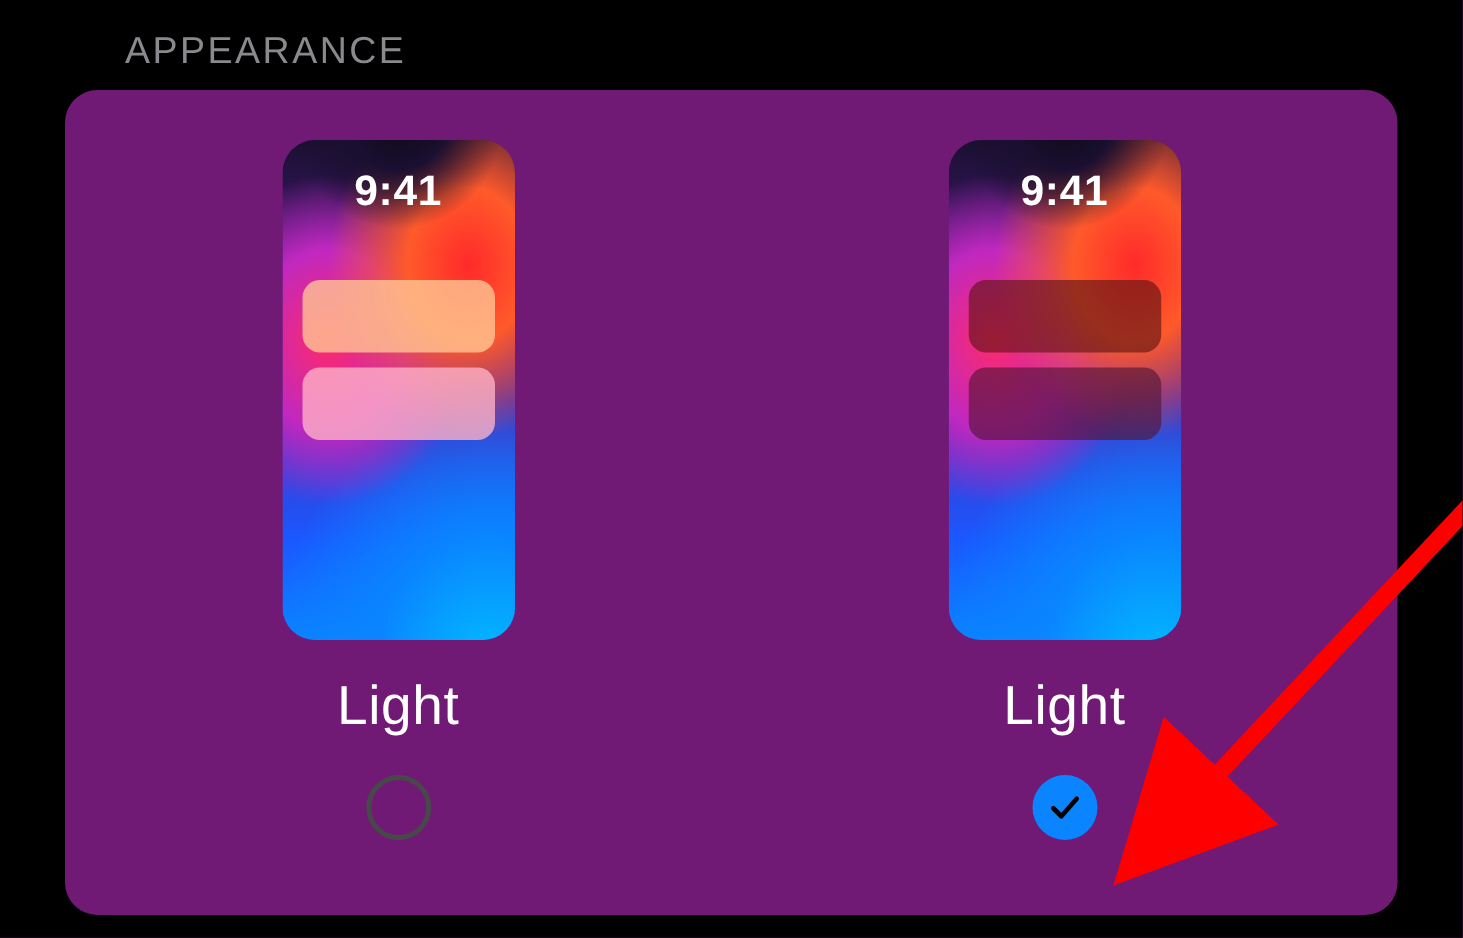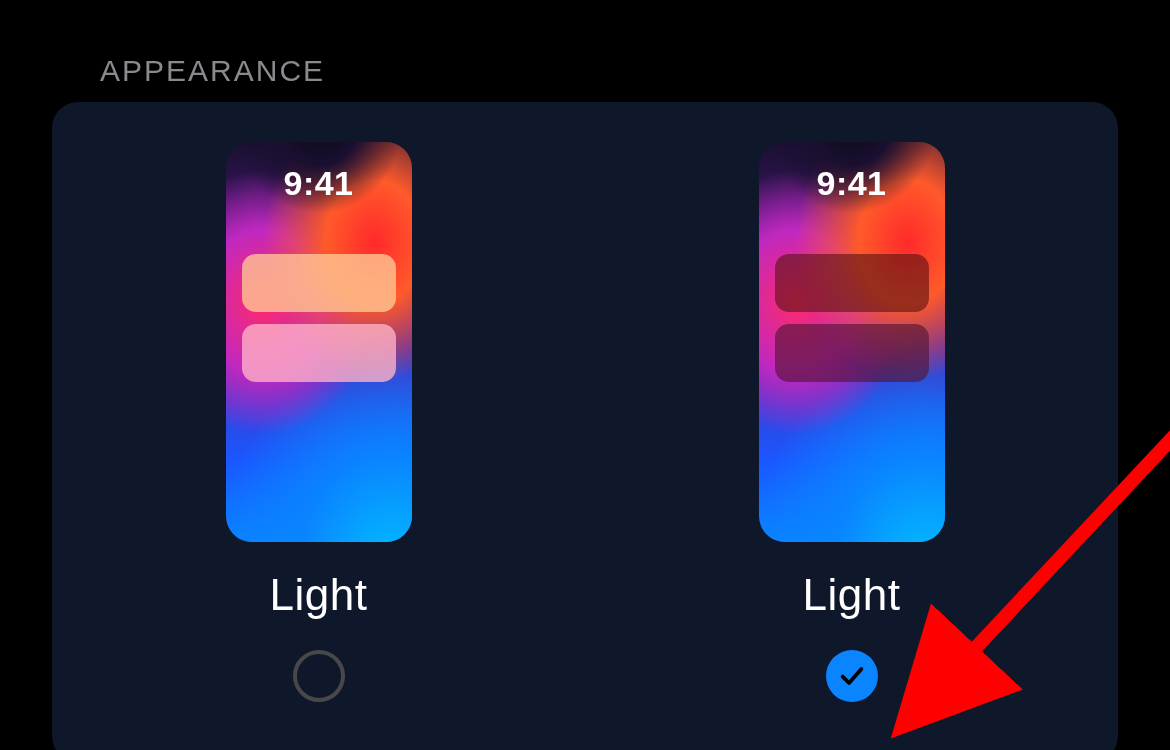--- a/index.html
+++ b/index.html
@@ -10,24 +10,23 @@
       font-family: -apple-system, BlinkMacSystemFont, "Helvetica Neue", Arial, sans-serif;
       -webkit-font-smoothing: antialiased;
       overflow: hidden;
     }
     .section-header {
       padding: 24px 0 14px 100px;
       color: #8a8a8e;
       font-size: 30px;
       letter-spacing: 2px;
       font-weight: 400;
-      margin-top: 30px;
     }
     .panel {
-      background: #0f172a;
+      background: #701a75;
       border-radius: 26px;
       margin: 0 52px 0 52px;
       height: 660px;
       display: flex;
       flex-direction: row;
       justify-content: flex-start;
       align-items: flex-start;
       padding: 40px 0 0 0;
       position: relative;
     }

